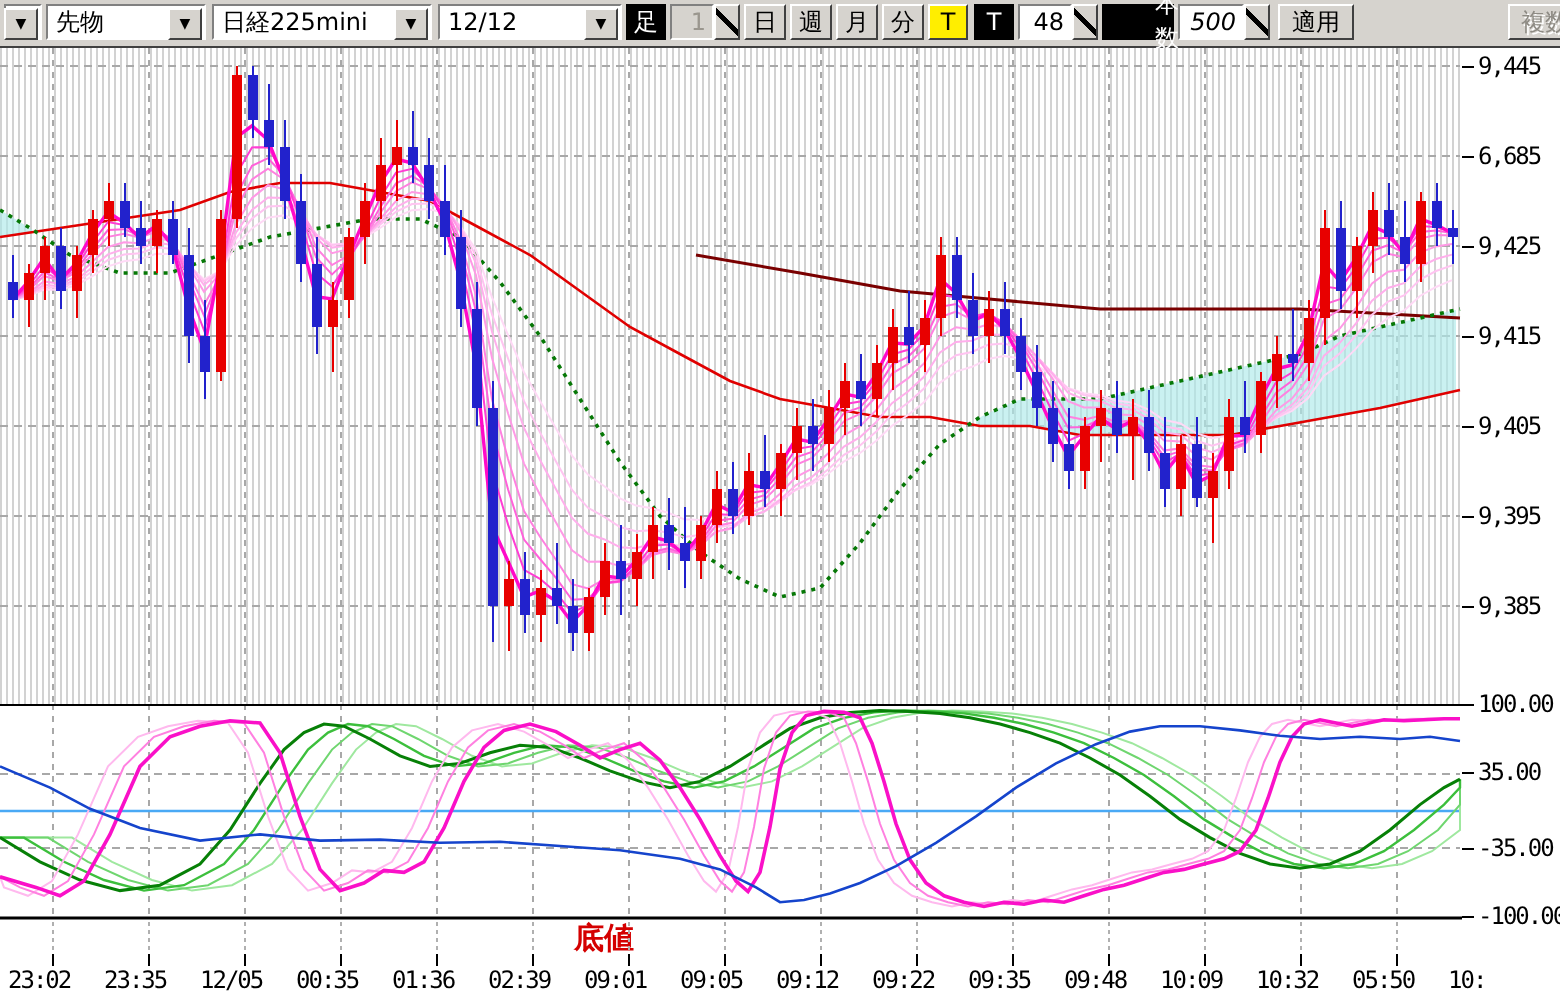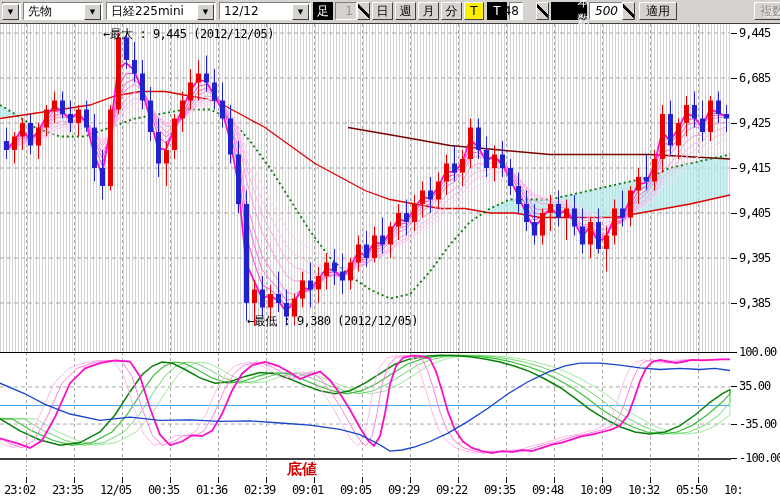--- a/index.html
+++ b/index.html
@@ -71,21 +71,21 @@
     </div>
     <div class="tb blk" style="left:313px;width:20px;">足</div>
     <div class="tb spinfield disabled" style="left:335px;width:22px;">1</div>
     <div class="tb spinbtn" style="left:357px;width:13px;"></div>
     <div class="tb tbtn" style="left:372px;width:21px;">日</div>
     <div class="tb tbtn" style="left:395px;width:21px;">週</div>
     <div class="tb tbtn" style="left:418px;width:21px;">月</div>
     <div class="tb tbtn" style="left:441px;width:21px;">分</div>
     <div class="tb tbtn yellow" style="left:464px;width:20px;">T</div>
     <div class="tb blk" style="left:487px;width:20px;">T</div>
-    <div class="tb spinfield" style="left:509px;width:14px;">48</div>
+    <div class="tb spinfield" style="left:509px;width:27px;">48</div>
     <div class="tb spinbtn" style="left:536px;width:13px;"></div>
     <div class="tb blk" style="left:551px;width:36px;padding-left:29px;">本数</div>
     <div class="tb spinfield" style="left:589px;width:33px;font-style:italic;">500</div>
     <div class="tb spinbtn" style="left:622px;width:13px;"></div>
     <div class="tb tbtn" style="left:639px;width:38px;">適用</div>
     <div class="tb tbtn disabled" style="left:754px;width:61px;">複数銘柄</div>
   </div>
 
   <div class="chart-region">
     <svg id="mainSvg" width="732" height="328">
@@ -315,22 +315,20 @@
           <rect x="700" y="94.5" width="5" height="13.5" fill="#2222cc"></rect>
           <line x1="710.5" y1="72" x2="710.5" y2="117" stroke="#e80000" stroke-width="1"></line>
           <rect x="708" y="76.5" width="5" height="31.5" fill="#e80000"></rect>
           <line x1="718.5" y1="67.5" x2="718.5" y2="99" stroke="#2222cc" stroke-width="1"></line>
           <rect x="716" y="76.5" width="5" height="13.5" fill="#2222cc"></rect>
           <line x1="726.5" y1="81" x2="726.5" y2="108" stroke="#2222cc" stroke-width="1"></line>
           <rect x="724" y="90" width="5" height="4.5" fill="#2222cc"></rect>
         </g>
       </svg>
   </div>
-  <div class="anno" id="annoMax">←最大 : 9,445 (2012/12/05)</div>
-  <div class="anno" id="annoMin">←最低 : 9,380 (2012/12/05)</div>
 
   <div class="osc-region">
     <svg id="oscSvg" width="732" height="108">
         <g>
           <line x1="26.5" y1="0" x2="26.5" y2="107" stroke="#a8a8a8" stroke-dasharray="3 3" stroke-width="1"></line>
           <line x1="74.5" y1="0" x2="74.5" y2="107" stroke="#a8a8a8" stroke-dasharray="3 3" stroke-width="1"></line>
           <line x1="122.5" y1="0" x2="122.5" y2="107" stroke="#a8a8a8" stroke-dasharray="3 3" stroke-width="1"></line>
           <line x1="170.5" y1="0" x2="170.5" y2="107" stroke="#a8a8a8" stroke-dasharray="3 3" stroke-width="1"></line>
           <line x1="218.5" y1="0" x2="218.5" y2="107" stroke="#a8a8a8" stroke-dasharray="3 3" stroke-width="1"></line>
           <line x1="266.5" y1="0" x2="266.5" y2="107" stroke="#a8a8a8" stroke-dasharray="3 3" stroke-width="1"></line>
@@ -413,21 +411,21 @@
       <div class="xtick" style="left: 266px;"></div>
       <div class="xlab" style="left: 244px;">02:39</div>
       <div class="xdash" style="left: 314px;"></div>
       <div class="xtick" style="left: 314px;"></div>
       <div class="xlab" style="left: 292px;">09:01</div>
       <div class="xdash" style="left: 362px;"></div>
       <div class="xtick" style="left: 362px;"></div>
       <div class="xlab" style="left: 340px;">09:05</div>
       <div class="xdash" style="left: 410px;"></div>
       <div class="xtick" style="left: 410px;"></div>
-      <div class="xlab" style="left: 388px;">09:29</div>
+      <div class="xlab" style="left: 388px;">09:12</div>
       <div class="xdash" style="left: 458px;"></div>
       <div class="xtick" style="left: 458px;"></div>
       <div class="xlab" style="left: 436px;">09:22</div>
       <div class="xdash" style="left: 506px;"></div>
       <div class="xtick" style="left: 506px;"></div>
       <div class="xlab" style="left: 484px;">09:35</div>
       <div class="xdash" style="left: 554px;"></div>
       <div class="xtick" style="left: 554px;"></div>
       <div class="xlab" style="left: 532px;">09:48</div>
       <div class="xdash" style="left: 602px;"></div>

